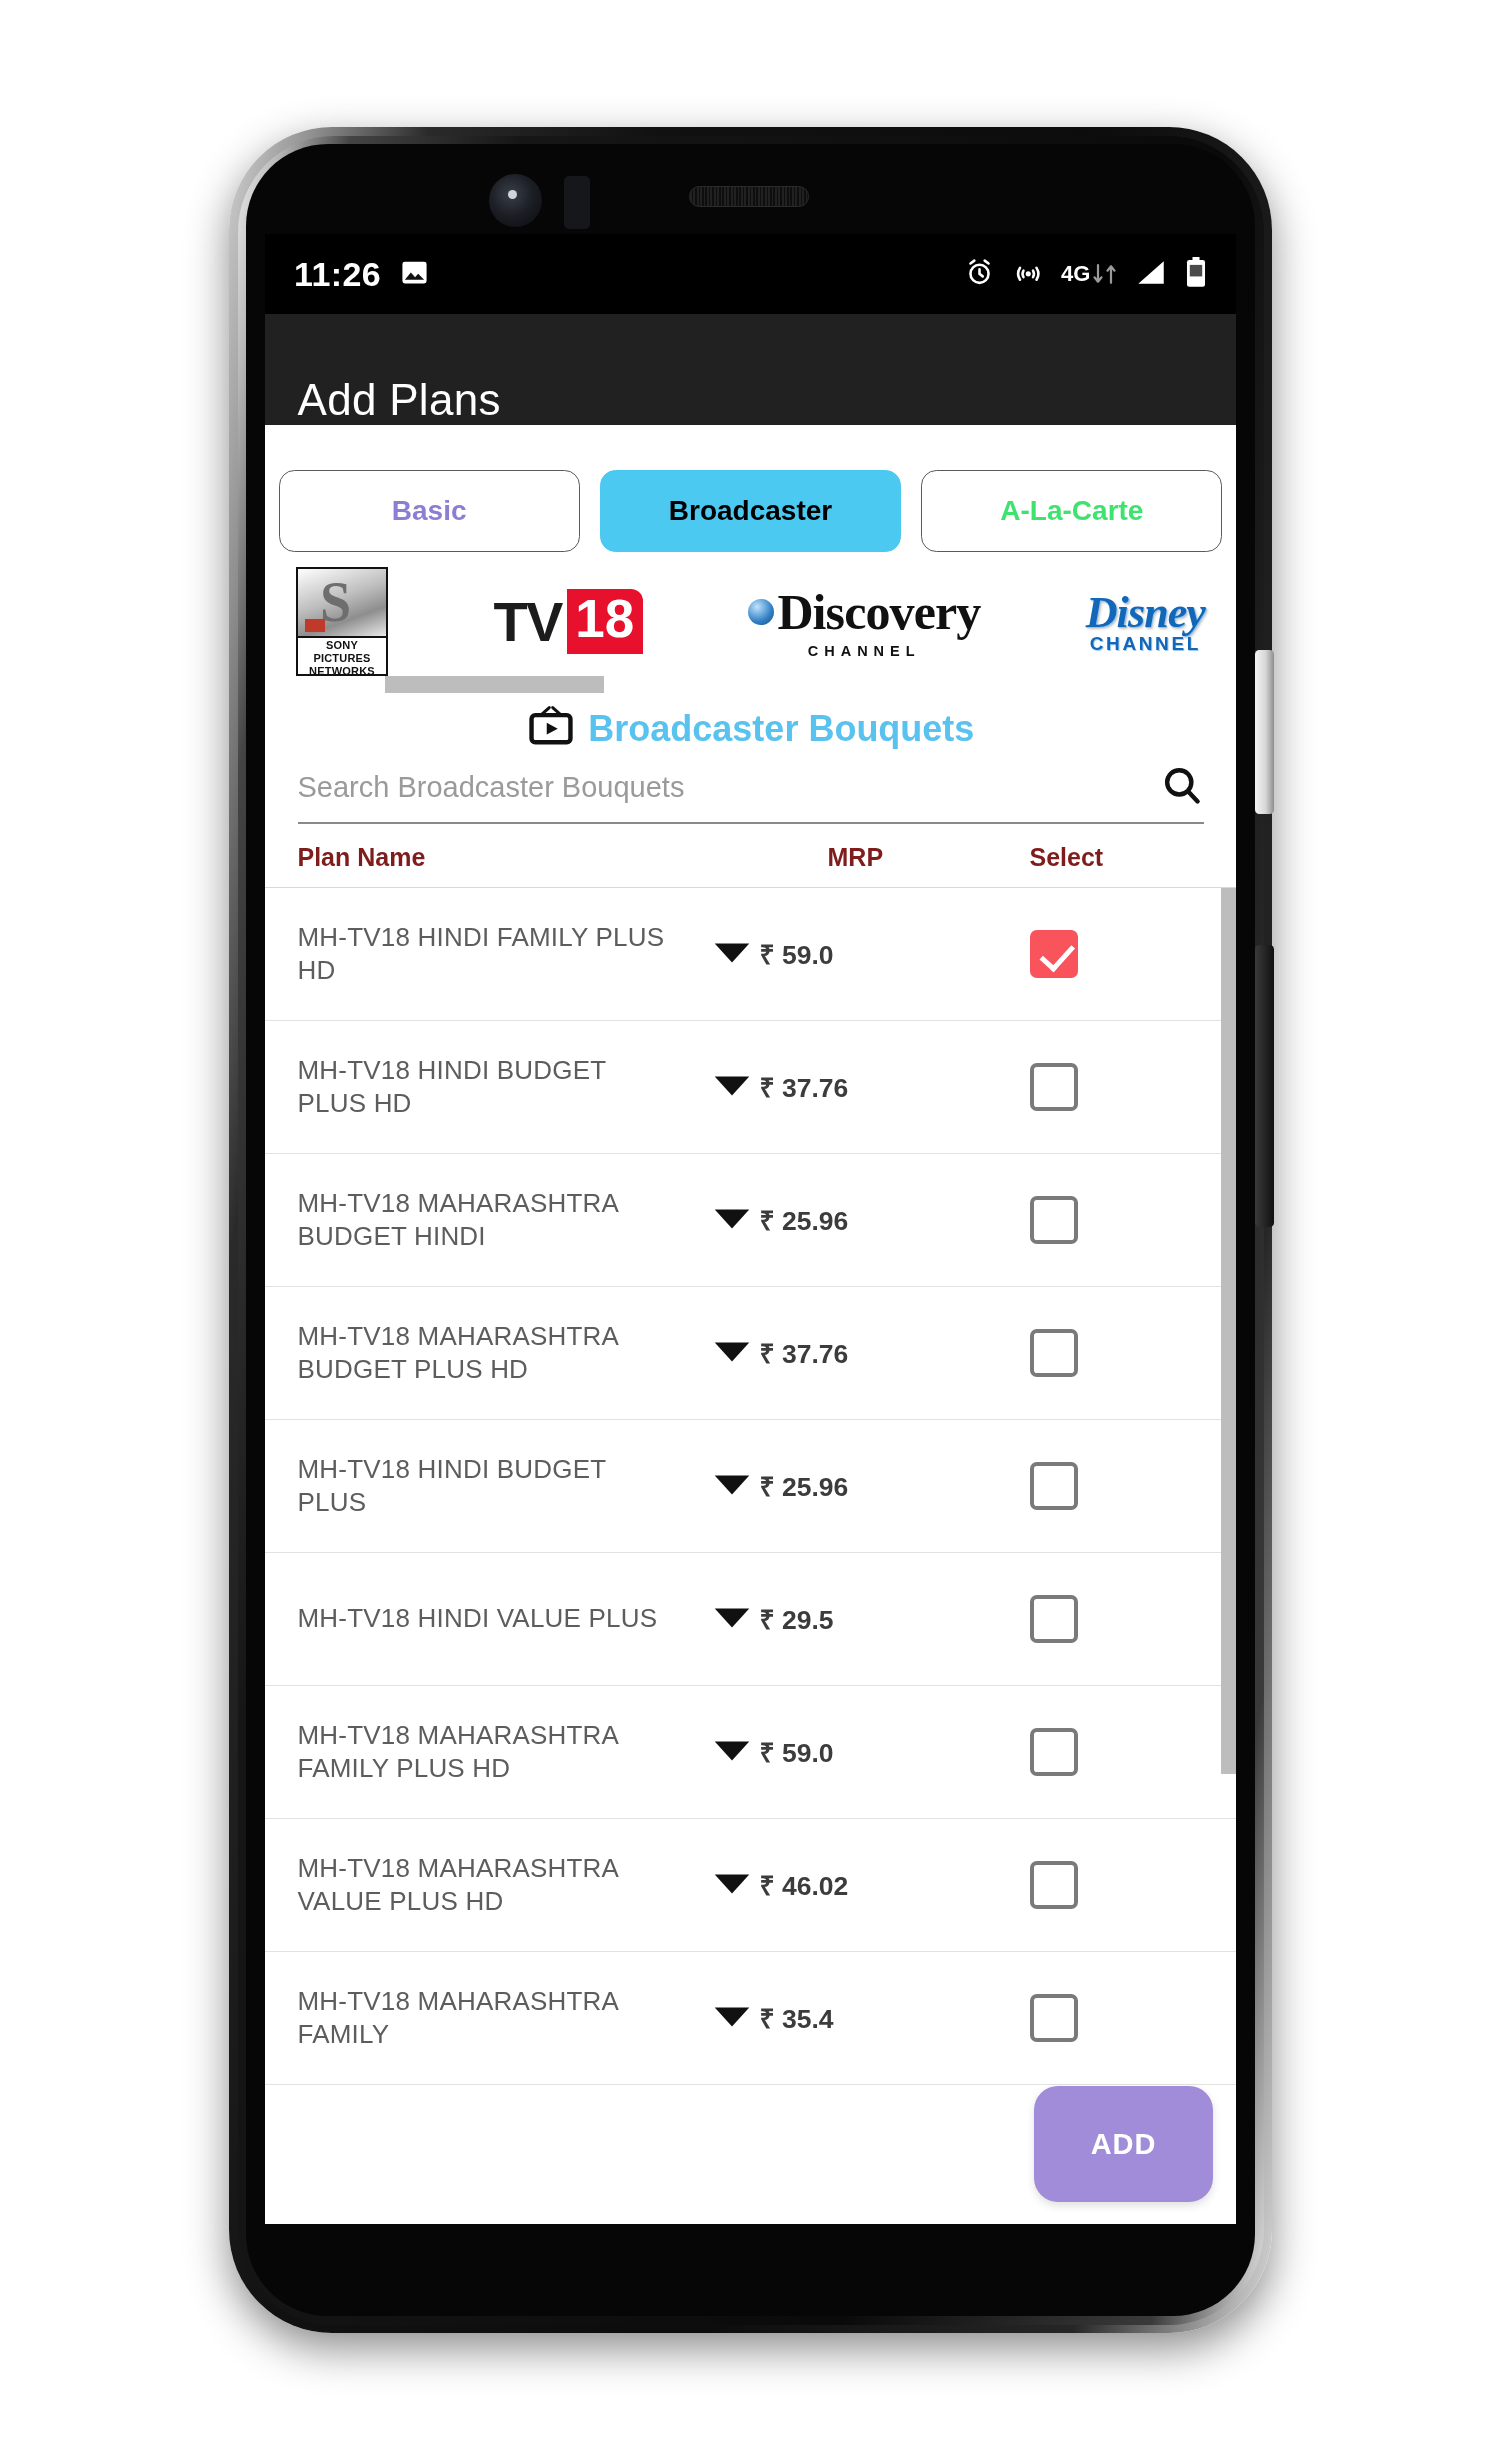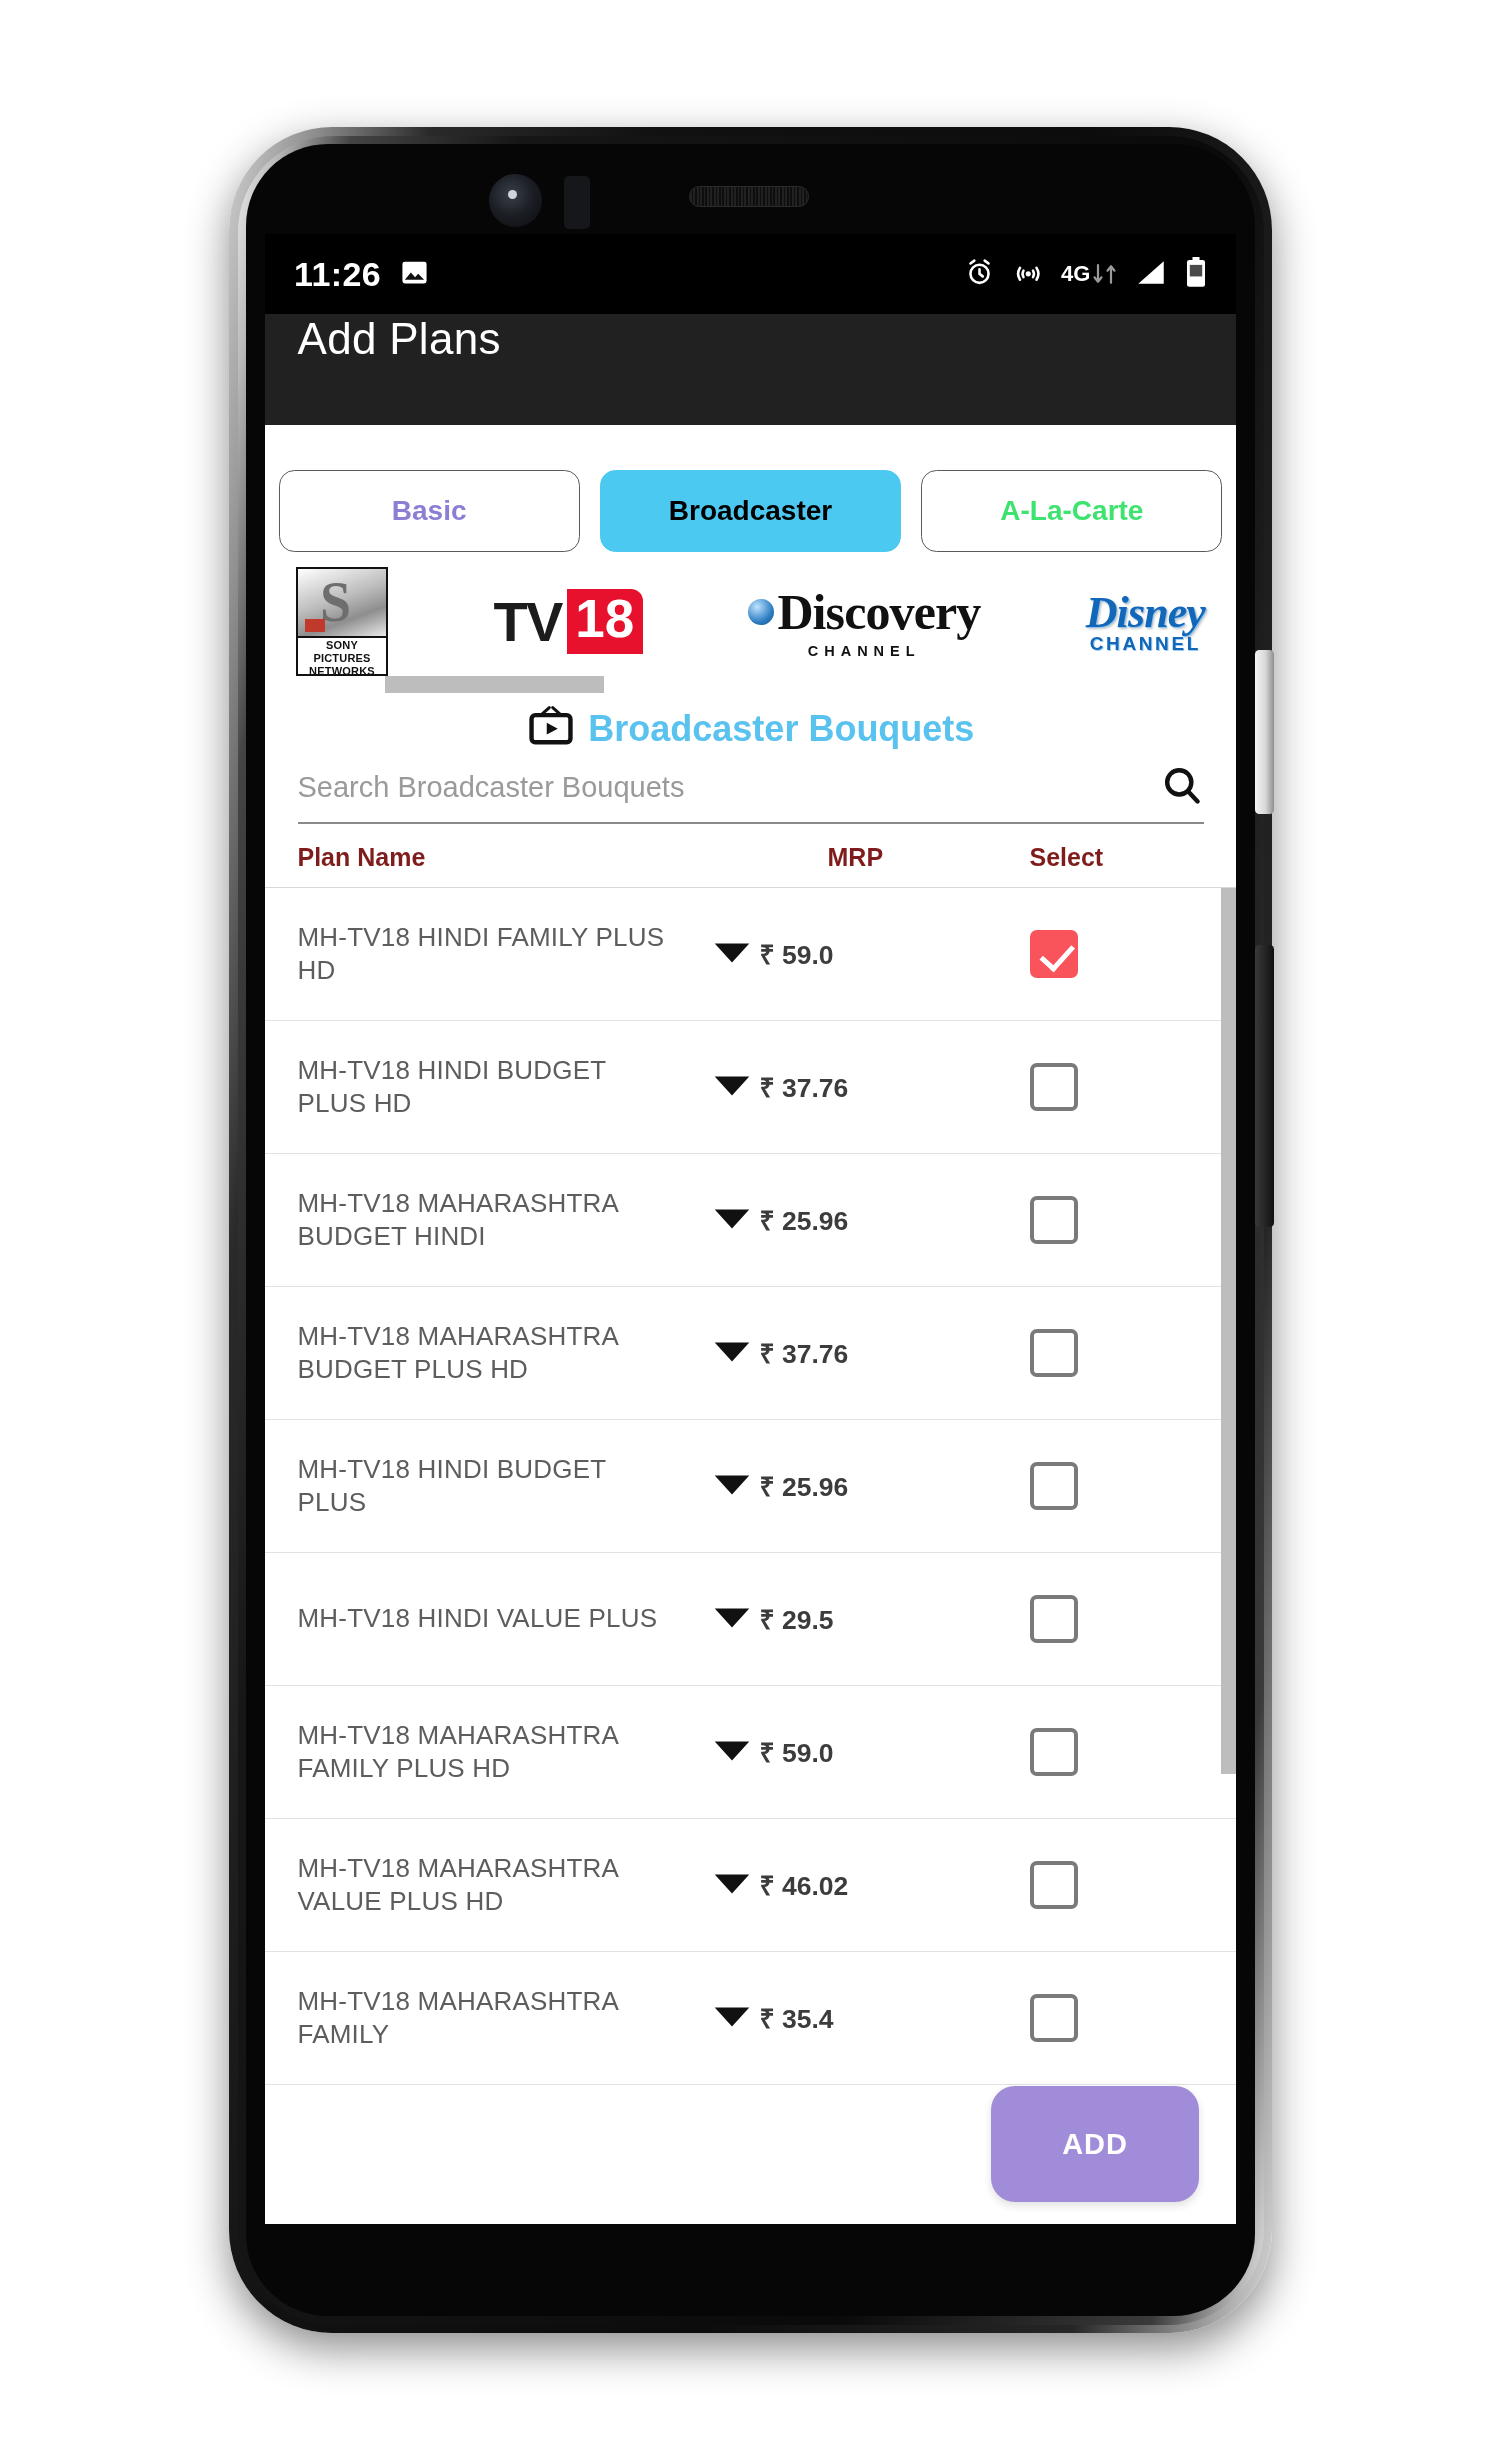--- a/index.html
+++ b/index.html
@@ -73,21 +73,21 @@
   }
   .clock{ font-size:34px; font-weight:600; letter-spacing:0.4px; }
   .sb-img{ margin-left:19px; display:inline-block; }
   .sb-right{ margin-left:auto; display:flex; align-items:center; gap:17px; }
   .sb-4g{ display:flex; align-items:flex-end; gap:1.7px; }
   .sb-4g .lbl{ font-size:22px; font-weight:700; line-height:1; }
   .sb-4g .arrows{ display:flex; gap:0.9px; }
 
   
   .appbar{
-    height:111px; background:#212121; display:flex; align-items:flex-start;
+    height:111px; background:#212121; display:flex; align-items:flex-end;
     padding:0 32.5px;
   }
   .appbar-title{ color:#fff; font-size:44px; font-weight:500; letter-spacing:0.3px; }
 
   
   .content{ background:#fff; height:1799px; position:relative; }
 
   
   .tabs{ display:flex; gap:20.5px; padding:17px 13.7px 5.1px 13.7px;margin-top:28px; }
   .tab{
@@ -201,22 +201,22 @@
   
   .vscroll-track{
     position:absolute; right:-6.8px; top:0; width:22px; height:100%;
   }
   .vscroll-thumb{
     position:absolute; left:0; top:0; width:22px; background:#bdbdbd;
   }
 
   
   .fab{
-    position:absolute; right:37px; bottom:50px;
-    width:208px; height:116px; border-radius:24px;
+    position:absolute; right:23px; bottom:50px;
+    width:179px; height:116px; border-radius:24px;
     background:#a18cd9; color:#fff; font-size:29px; font-weight:700;
     display:flex; align-items:center; justify-content:center;
     letter-spacing:0.9px; border:0;
     box-shadow:0 3.4px 8.5px rgba(0,0,0,.12);
   }
 </style>
 </head>
 <body>
 
 <div id="stage">

